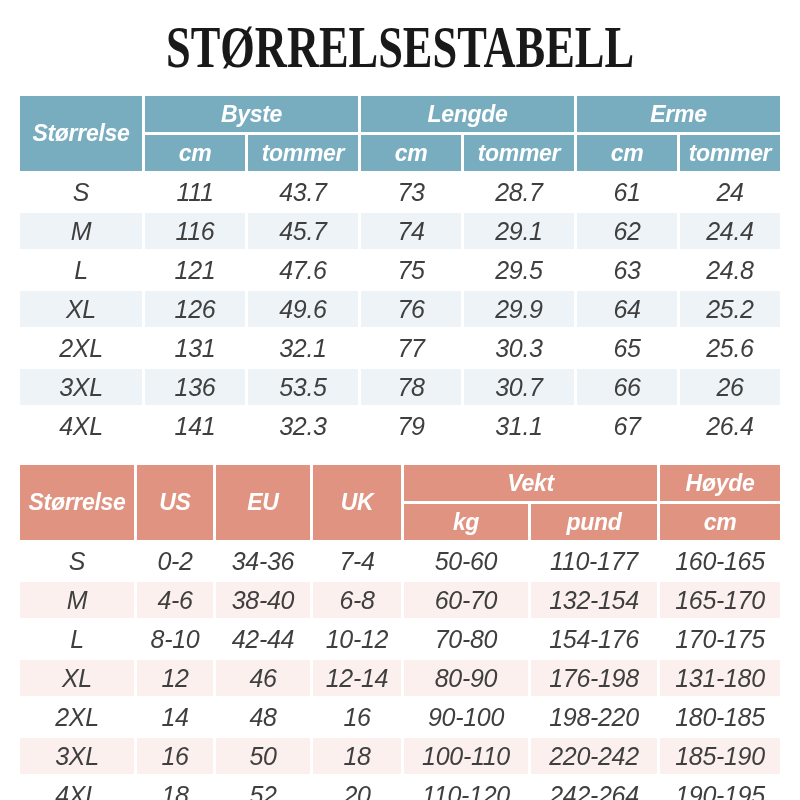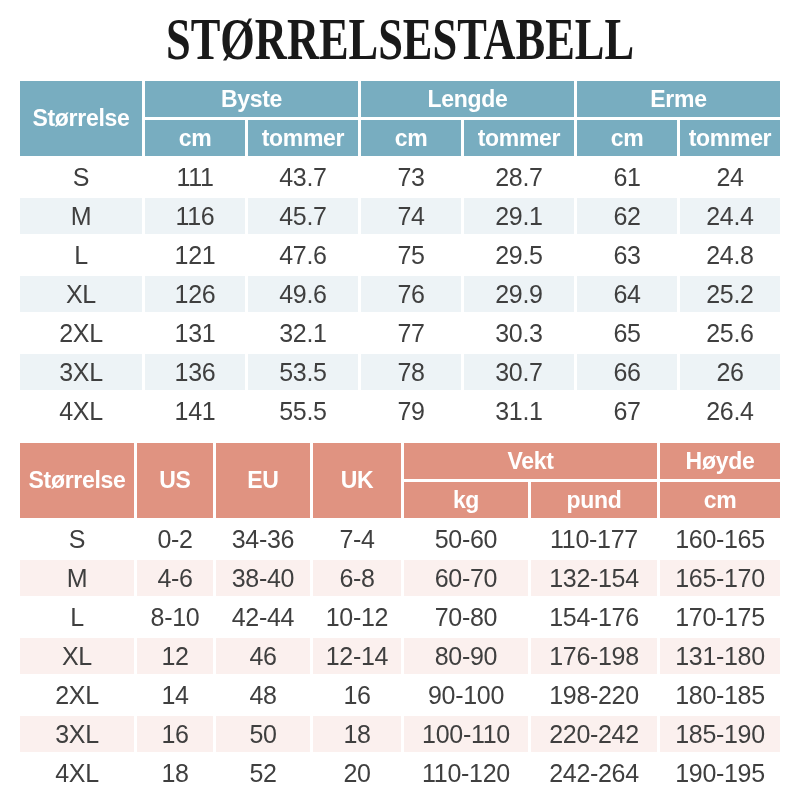--- a/index.html
+++ b/index.html
@@ -10,40 +10,41 @@
     --bodytext:#3f3f3f;
     --headertext:#ffffff;
     --titlecolor:#191919;
   }
   *{box-sizing:border-box;}
   html,body{margin:0;padding:0;}
   body{
     width:800px;height:800px;background:#ffffff;
     font-family:"Liberation Sans",sans-serif;
   }
-  .page{width:800px;height:800px;overflow:hidden;padding-top:8px;}
+  .page{width:800px;height:800px;overflow:hidden;padding-top:16px;}
   h1.title{
     margin:0 0 6px 0;
     text-align:center;
     font-family:"Liberation Serif",serif;
     font-weight:700;
     font-size:60px;
     line-height:62px;
     color:var(--titlecolor);
     transform:scaleX(0.74);
     transform-origin:center;
     white-space:nowrap;
     letter-spacing:0px;
   }
   table.sizes{
     border-collapse:separate;
     border-spacing:3px;
     table-layout:fixed;
     width:766px;
-    margin:8px auto;
+    margin:15px auto;
+    font-style:italic;
   }
   table.sizes th, table.sizes td{
     height:36px;
     padding:0;
     text-align:center;
     vertical-align:middle;
     overflow:hidden;
     white-space:nowrap;
   }
   table.sizes th{
@@ -148,21 +149,21 @@
           <td>136</td>
           <td>53.5</td>
           <td>78</td>
           <td>30.7</td>
           <td>66</td>
           <td>26</td>
         </tr>
       <tr>
           <td>4XL</td>
           <td>141</td>
-          <td>55.5</td>
+          <td>32.3</td>
           <td>79</td>
           <td>31.1</td>
           <td>67</td>
           <td>26.4</td>
         </tr>
     </tbody>
   </table>
 
   <table class="sizes t2">
     <colgroup>

